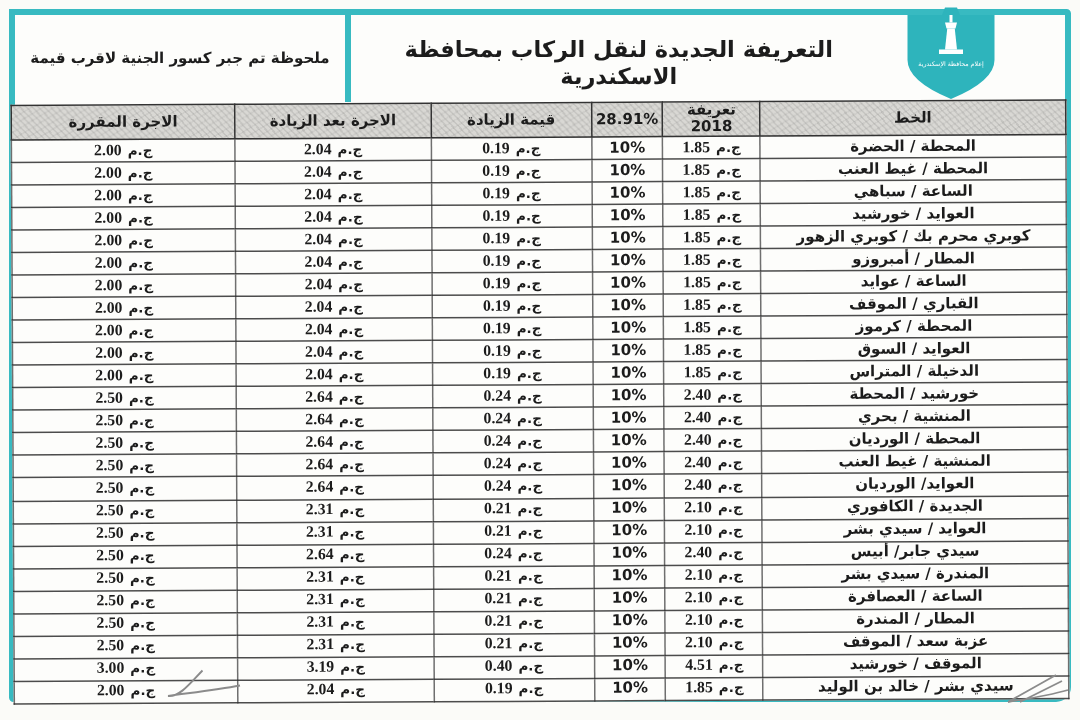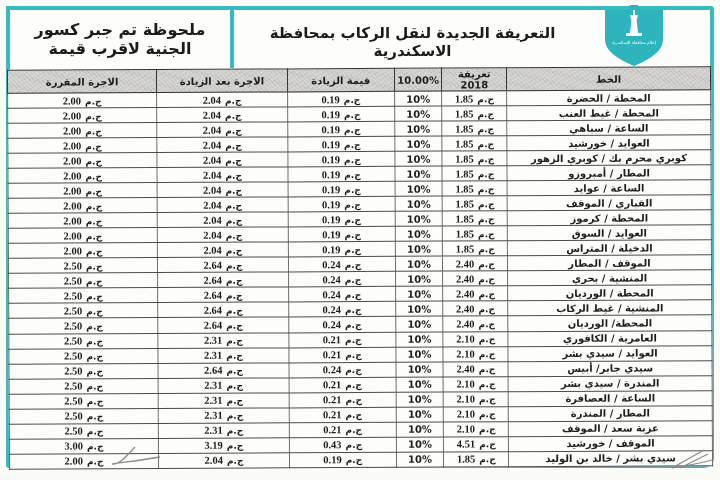--- a/index.html
+++ b/index.html
@@ -3,21 +3,21 @@
 <meta charset="utf-8">
 <style>
   html,body{margin:0;padding:0;width:720px;height:480px;overflow:hidden;
     background:#fbfbf8;font-family:"DejaVu Sans",sans-serif;color:#1c1c1c;}
   .frame{position:absolute;left:6px;top:6px;right:6px;bottom:12px;
     border:4px solid #38bac1;border-radius:3px;border-bottom-right-radius:10px;background:#fdfdfb;}
   .frame-gap{position:absolute;left:55px;top:462px;width:170px;height:10px;background:#fbfbf8;}
   .notebox{position:absolute;left:6px;top:6px;width:228px;height:62px;
     border:4px solid #38bac1;border-bottom:none;background:#fdfdfb;
     display:flex;align-items:center;justify-content:center;box-sizing:border-box;}
-  .notebox .txt{font-size:16px;font-weight:700;direction:rtl;text-align:center;padding:0 6px;}
+  .notebox .txt{font-size:10px;font-weight:700;direction:rtl;text-align:center;padding:0 6px;}
   .title{position:absolute;left:240px;right:135px;top:24px;text-align:center;
     font-size:15px;font-weight:700;direction:rtl;}
   .logo{position:absolute;top:2px;right:54px;width:64px;height:66px;}
   .sheet{position:absolute;left:8px;right:8px;top:68px;bottom:12px;transform:rotate(-0.3deg);}
   table{width:100%;height:100%;border-collapse:collapse;table-layout:fixed;direction:rtl;
     border:1px solid #444;background:#fdfdfb;}
   th{background-color:#d9d8d4;
     background-image:repeating-linear-gradient(47deg,rgba(90,90,90,.16) 0 1px,transparent 1px 3px),
       repeating-linear-gradient(-31deg,rgba(120,120,120,.12) 0 1px,transparent 1px 4px);
     font-size:10px;font-weight:700;height:21px;border:1px solid #333;padding:0;}
@@ -61,21 +61,21 @@
         <col style="width:9.2%">
         <col style="width:6.8%">
       <col style="width:15.2%">
         <col style="width:18.6%">
         <col style="width:21.2%">
     </colgroup>
     <thead>
       <tr>
         <th>الخط</th>
         <th>تعريفة 2018</th>
-        <th>10.00%</th>
+        <th>28.91%</th>
         <th>قيمة الزيادة</th>
         <th>الاجرة بعد الزيادة</th>
         <th>الاجرة المقررة</th>
       </tr>
     </thead>
     <tbody>
         <tr>
           <td><span>المحطة / الحضرة</span></td>
           <td class="num"><span class="digits">1.85</span><span class="cur">ج.م</span></td>
           <td><span>10%</span></td>
@@ -157,21 +157,21 @@
         </tr>
         <tr>
           <td><span>الدخيلة / المتراس</span></td>
           <td class="num"><span class="digits">1.85</span><span class="cur">ج.م</span></td>
           <td><span>10%</span></td>
           <td class="num"><span class="digits">0.19</span><span class="cur">ج.م</span></td>
           <td class="num"><span class="digits">2.04</span><span class="cur">ج.م</span></td>
           <td class="num"><span class="digits">2.00</span><span class="cur">ج.م</span></td>
         </tr>
         <tr>
-          <td><span>الموقف / المطار</span></td>
+          <td><span>خورشيد / المحطة</span></td>
           <td class="num"><span class="digits">2.40</span><span class="cur">ج.م</span></td>
           <td><span>10%</span></td>
           <td class="num"><span class="digits">0.24</span><span class="cur">ج.م</span></td>
           <td class="num"><span class="digits">2.64</span><span class="cur">ج.م</span></td>
           <td class="num"><span class="digits">2.50</span><span class="cur">ج.م</span></td>
         </tr>
         <tr>
           <td><span>المنشية / بحري</span></td>
           <td class="num"><span class="digits">2.40</span><span class="cur">ج.م</span></td>
           <td><span>10%</span></td>
@@ -181,37 +181,37 @@
         </tr>
         <tr>
           <td><span>المحطة / الورديان</span></td>
           <td class="num"><span class="digits">2.40</span><span class="cur">ج.م</span></td>
           <td><span>10%</span></td>
           <td class="num"><span class="digits">0.24</span><span class="cur">ج.م</span></td>
           <td class="num"><span class="digits">2.64</span><span class="cur">ج.م</span></td>
           <td class="num"><span class="digits">2.50</span><span class="cur">ج.م</span></td>
         </tr>
         <tr>
-          <td><span>المنشية / غيط الركاب</span></td>
-          <td class="num"><span class="digits">2.40</span><span class="cur">ج.م</span></td>
-          <td><span>10%</span></td>
-          <td class="num"><span class="digits">0.24</span><span class="cur">ج.م</span></td>
-          <td class="num"><span class="digits">2.64</span><span class="cur">ج.م</span></td>
-          <td class="num"><span class="digits">2.50</span><span class="cur">ج.م</span></td>
-        </tr>
-        <tr>
-          <td><span>المحطة/ الورديان</span></td>
-          <td class="num"><span class="digits">2.40</span><span class="cur">ج.م</span></td>
-          <td><span>10%</span></td>
-          <td class="num"><span class="digits">0.24</span><span class="cur">ج.م</span></td>
-          <td class="num"><span class="digits">2.64</span><span class="cur">ج.م</span></td>
-          <td class="num"><span class="digits">2.50</span><span class="cur">ج.م</span></td>
-        </tr>
-        <tr>
-          <td><span>العامرية / الكافوري</span></td>
+          <td><span>المنشية / غيط العنب</span></td>
+          <td class="num"><span class="digits">2.40</span><span class="cur">ج.م</span></td>
+          <td><span>10%</span></td>
+          <td class="num"><span class="digits">0.24</span><span class="cur">ج.م</span></td>
+          <td class="num"><span class="digits">2.64</span><span class="cur">ج.م</span></td>
+          <td class="num"><span class="digits">2.50</span><span class="cur">ج.م</span></td>
+        </tr>
+        <tr>
+          <td><span>العوايد/ الورديان</span></td>
+          <td class="num"><span class="digits">2.40</span><span class="cur">ج.م</span></td>
+          <td><span>10%</span></td>
+          <td class="num"><span class="digits">0.24</span><span class="cur">ج.م</span></td>
+          <td class="num"><span class="digits">2.64</span><span class="cur">ج.م</span></td>
+          <td class="num"><span class="digits">2.50</span><span class="cur">ج.م</span></td>
+        </tr>
+        <tr>
+          <td><span>الجديدة / الكافوري</span></td>
           <td class="num"><span class="digits">2.10</span><span class="cur">ج.م</span></td>
           <td><span>10%</span></td>
           <td class="num"><span class="digits">0.21</span><span class="cur">ج.م</span></td>
           <td class="num"><span class="digits">2.31</span><span class="cur">ج.م</span></td>
           <td class="num"><span class="digits">2.50</span><span class="cur">ج.م</span></td>
         </tr>
         <tr>
           <td><span>العوايد / سيدي بشر</span></td>
           <td class="num"><span class="digits">2.10</span><span class="cur">ج.م</span></td>
           <td><span>10%</span></td>
@@ -256,21 +256,21 @@
           <td class="num"><span class="digits">2.10</span><span class="cur">ج.م</span></td>
           <td><span>10%</span></td>
           <td class="num"><span class="digits">0.21</span><span class="cur">ج.م</span></td>
           <td class="num"><span class="digits">2.31</span><span class="cur">ج.م</span></td>
           <td class="num"><span class="digits">2.50</span><span class="cur">ج.م</span></td>
         </tr>
         <tr>
           <td><span>الموقف / خورشيد</span></td>
           <td class="num"><span class="digits">4.51</span><span class="cur">ج.م</span></td>
           <td><span>10%</span></td>
-          <td class="num"><span class="digits">0.43</span><span class="cur">ج.م</span></td>
+          <td class="num"><span class="digits">0.40</span><span class="cur">ج.م</span></td>
           <td class="num"><span class="digits">3.19</span><span class="cur">ج.م</span></td>
           <td class="num"><span class="digits">3.00</span><span class="cur">ج.م</span></td>
         </tr>
         <tr>
           <td><span>سيدي بشر / خالد بن الوليد</span></td>
           <td class="num"><span class="digits">1.85</span><span class="cur">ج.م</span></td>
           <td><span>10%</span></td>
           <td class="num"><span class="digits">0.19</span><span class="cur">ج.م</span></td>
           <td class="num"><span class="digits">2.04</span><span class="cur">ج.م</span></td>
           <td class="num"><span class="digits">2.00</span><span class="cur">ج.م</span></td>

